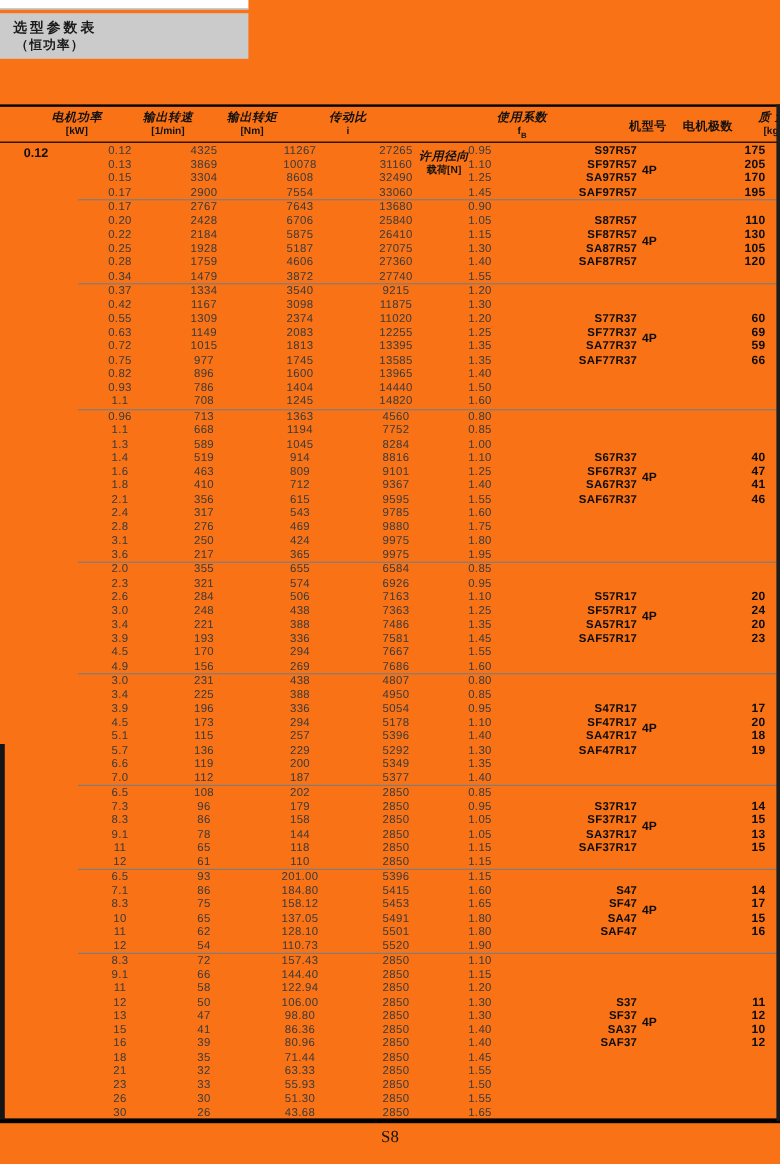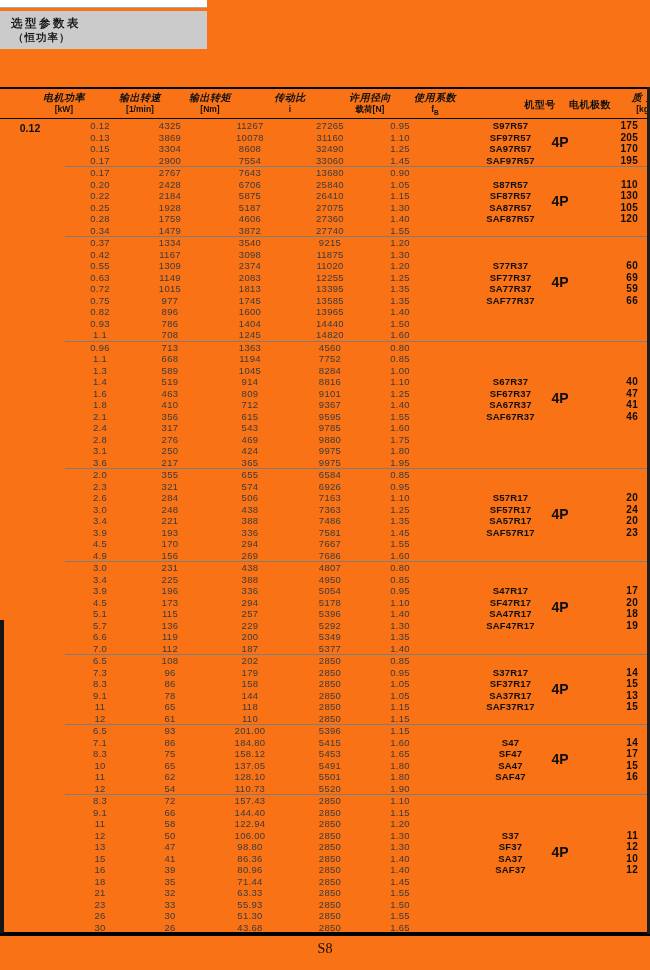--- a/index.html
+++ b/index.html
@@ -13,39 +13,39 @@
   
   .thead{position:absolute;left:0;top:87px;width:650px;height:29px;border-top:2.5px solid #000;border-bottom:1.5px solid #000;}
   .hcell{position:absolute;text-align:center;font-weight:bold;color:#111;}
   .h1{top:2px;font-size:10px;letter-spacing:0.5px;width:100%;position:absolute;font-style:italic;}
   .h2{top:15px;font-size:8.5px;width:100%;position:absolute;}
   .hsingle{top:9px;font-size:10px;letter-spacing:0.5px;width:100%;position:absolute;text-align:center;}
   .hp-power{left:0;width:64px;height:29px;}
   .hp-speed{left:60px;width:80px;height:29px;}
   .hp-torque{left:130px;width:80px;height:29px;}
   .hp-ratio{left:210px;width:80px;height:29px;}
-  .hp-load{left:290px;width:80px;height:29px;}
+  .hp-load{left:290px;width:80px;height:29px;margin-top:32px;}
   .hp-factor{left:365px;width:70px;height:29px;}
   .hp-model{left:440px;width:100px;height:29px;}
   .hp-poles{left:530px;width:60px;height:29px;}
   .hp-mass{left:592px;width:52px;height:29px;}
   sub{font-size:6.5px;}
   
   #tbody{position:absolute;left:0;top:120px;width:650px;}
   .group{position:relative;}
   .row{position:relative;height:11.5px;}
   .cell{position:absolute;top:0;height:11.5px;line-height:11.6px;font-size:9.5px;color:#3a3a3a;letter-spacing:0.3px;}
   .c-speed{left:60px;width:80px;text-align:center;}
   .c-torque{left:130px;width:80px;text-align:center;}
   .c-ratio{left:210px;width:80px;text-align:center;}
   .c-load{left:290px;width:80px;text-align:center;}
   .c-fb{left:365px;width:70px;text-align:center;}
-  .c-model{left:463px;width:95px;text-align:center;font-weight:bold;color:#0d0d0d;letter-spacing:0.2px;}
+  .c-model{left:436px;width:95px;text-align:right;font-weight:bold;color:#0d0d0d;letter-spacing:0.2px;}
   .c-mass{left:598px;width:40px;text-align:right;font-weight:bold;font-size:10px;color:#0d0d0d;}
-  .poles-span{position:absolute;left:535px;width:50px;text-align:center;font-weight:bold;font-size:14px;color:#0d0d0d;height:11.5px;line-height:11.5px;}
+  .poles-span{position:absolute;left:535px;width:50px;font-weight:bold;font-size:10px;color:#0d0d0d;height:11.5px;line-height:11.5px;}
   .sep{height:0;border-top:1px solid #7d7d7d;margin-left:65px;}
   .power-value{position:absolute;left:0;top:122px;width:60px;text-align:center;font-weight:bold;font-size:10.5px;color:#0d0d0d;}
   
   .bottom-rule{position:absolute;left:0;top:932px;width:650px;height:3.5px;background:#000;}
   .footer{position:absolute;left:0;top:941px;width:650px;text-align:center;
           font-family:"Liberation Serif","DejaVu Serif",serif;font-size:14px;color:#111;}
   
   .edge-left{position:absolute;left:0;top:620px;width:4px;height:313px;background:#161616;}
   .edge-right{position:absolute;left:647px;top:87px;width:2.5px;height:847px;background:#1d1d1d;}
 </style>

